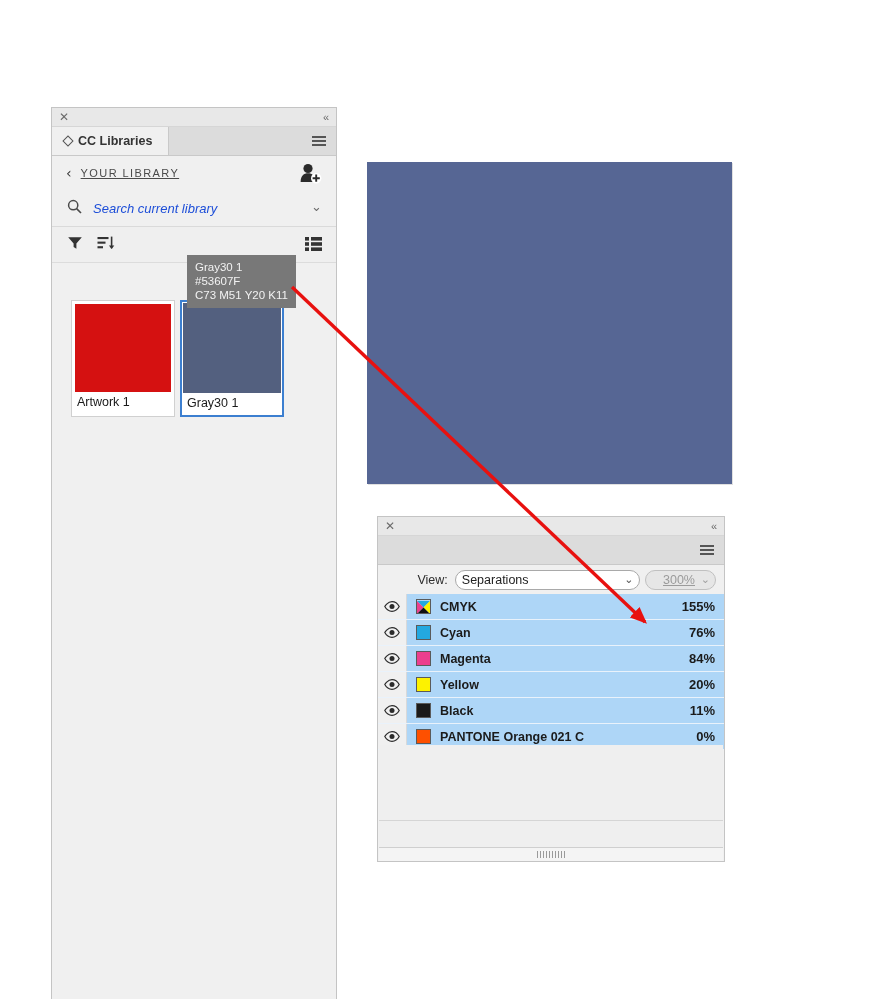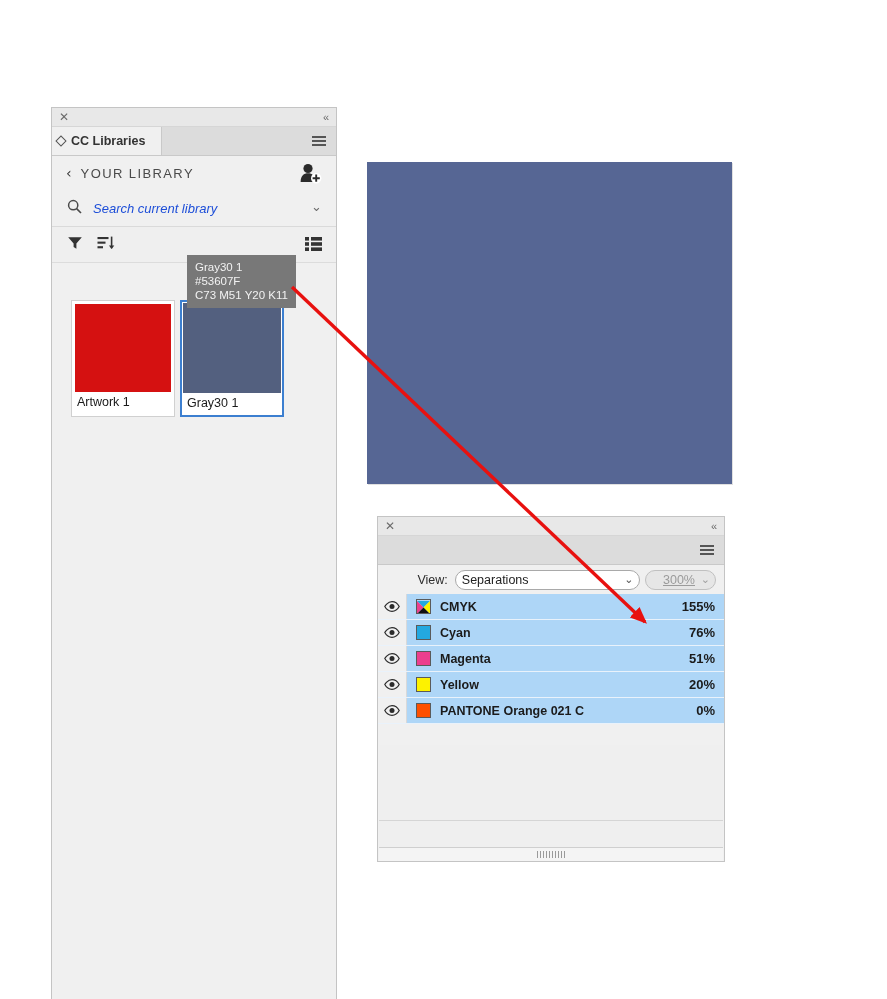--- a/index.html
+++ b/index.html
@@ -63,21 +63,21 @@
     background: #dcdcdc;
     border-bottom: 1px solid #c9c9c9;
     position: relative;
     display: flex;
     align-items: stretch;
   }
   .tab-active {
     background: #f0f0f0;
     display: flex;
     align-items: center;
-    padding: 0 16px 0 4px;
+    padding: 0 16px 0 11px;
     font-size: 12.5px;
     font-weight: bold;
     color: #333;
     border-right: 1px solid #c9c9c9;
   }
   .tab-dot {
     display: inline-block;
     width: 9px;
     height: 9px;
     margin-right: 6px;
@@ -120,23 +120,24 @@
     position: relative;
   }
   .back-chevron {
     font-size: 14px;
     color: #3a3a3a;
     margin-right: 9px;
     line-height: 1;
     font-family: "DejaVu Sans", sans-serif;
   }
   .your-library-label {
-    font-size: 13px;
+    font-size: 11px;
     letter-spacing: 1.4px;
     color: #4a4a4a;
+    text-decoration: underline;
   }
   .add-person-icon {
     position: absolute;
     right: 14px;
     top: 6px;
     width: 24px;
     height: 22px;
   }
   .search-row {
     height: 36px;
@@ -532,35 +533,46 @@
 
     <div class="sep-row">
       <div class="eye-cell">
         <svg width="16" height="11" viewBox="0 0 16 11">
           <path d="M8 0.7 C3.4 0.7 0.8 5.5 0.8 5.5 C0.8 5.5 3.4 10.3 8 10.3 C12.6 10.3 15.2 5.5 15.2 5.5 C15.2 5.5 12.6 0.7 8 0.7 Z" fill="none" stroke="#2b2b2b" stroke-width="1.2"></path>
           <circle cx="8" cy="5.5" r="2.5" fill="#2b2b2b"></circle>
         </svg>
       </div>
       <div class="ink-chip" style="background:#ec3f8e;"></div>
       <span class="ink-name">Magenta</span>
-      <span class="ink-pct">51%</span>
+      <span class="ink-pct">84%</span>
     </div>
 
     <div class="sep-row">
       <div class="eye-cell">
         <svg width="16" height="11" viewBox="0 0 16 11">
           <path d="M8 0.7 C3.4 0.7 0.8 5.5 0.8 5.5 C0.8 5.5 3.4 10.3 8 10.3 C12.6 10.3 15.2 5.5 15.2 5.5 C15.2 5.5 12.6 0.7 8 0.7 Z" fill="none" stroke="#2b2b2b" stroke-width="1.2"></path>
           <circle cx="8" cy="5.5" r="2.5" fill="#2b2b2b"></circle>
         </svg>
       </div>
       <div class="ink-chip" style="background:#fdf200;"></div>
       <span class="ink-name">Yellow</span>
       <span class="ink-pct">20%</span>
     </div>
 
+    <div class="sep-row">
+      <div class="eye-cell">
+        <svg width="16" height="11" viewBox="0 0 16 11">
+          <path d="M8 0.7 C3.4 0.7 0.8 5.5 0.8 5.5 C0.8 5.5 3.4 10.3 8 10.3 C12.6 10.3 15.2 5.5 15.2 5.5 C15.2 5.5 12.6 0.7 8 0.7 Z" fill="none" stroke="#2b2b2b" stroke-width="1.2"></path>
+          <circle cx="8" cy="5.5" r="2.5" fill="#2b2b2b"></circle>
+        </svg>
+      </div>
+      <div class="ink-chip" style="background:#1a1a1a;"></div>
+      <span class="ink-name">Black</span>
+      <span class="ink-pct">11%</span>
+    </div>
 
     <div class="sep-row">
       <div class="eye-cell">
         <svg width="16" height="11" viewBox="0 0 16 11">
           <path d="M8 0.7 C3.4 0.7 0.8 5.5 0.8 5.5 C0.8 5.5 3.4 10.3 8 10.3 C12.6 10.3 15.2 5.5 15.2 5.5 C15.2 5.5 12.6 0.7 8 0.7 Z" fill="none" stroke="#2b2b2b" stroke-width="1.2"></path>
           <circle cx="8" cy="5.5" r="2.5" fill="#2b2b2b"></circle>
         </svg>
       </div>
       <div class="ink-chip" style="background:#fe5000;"></div>
       <span class="ink-name">PANTONE Orange 021 C</span>

